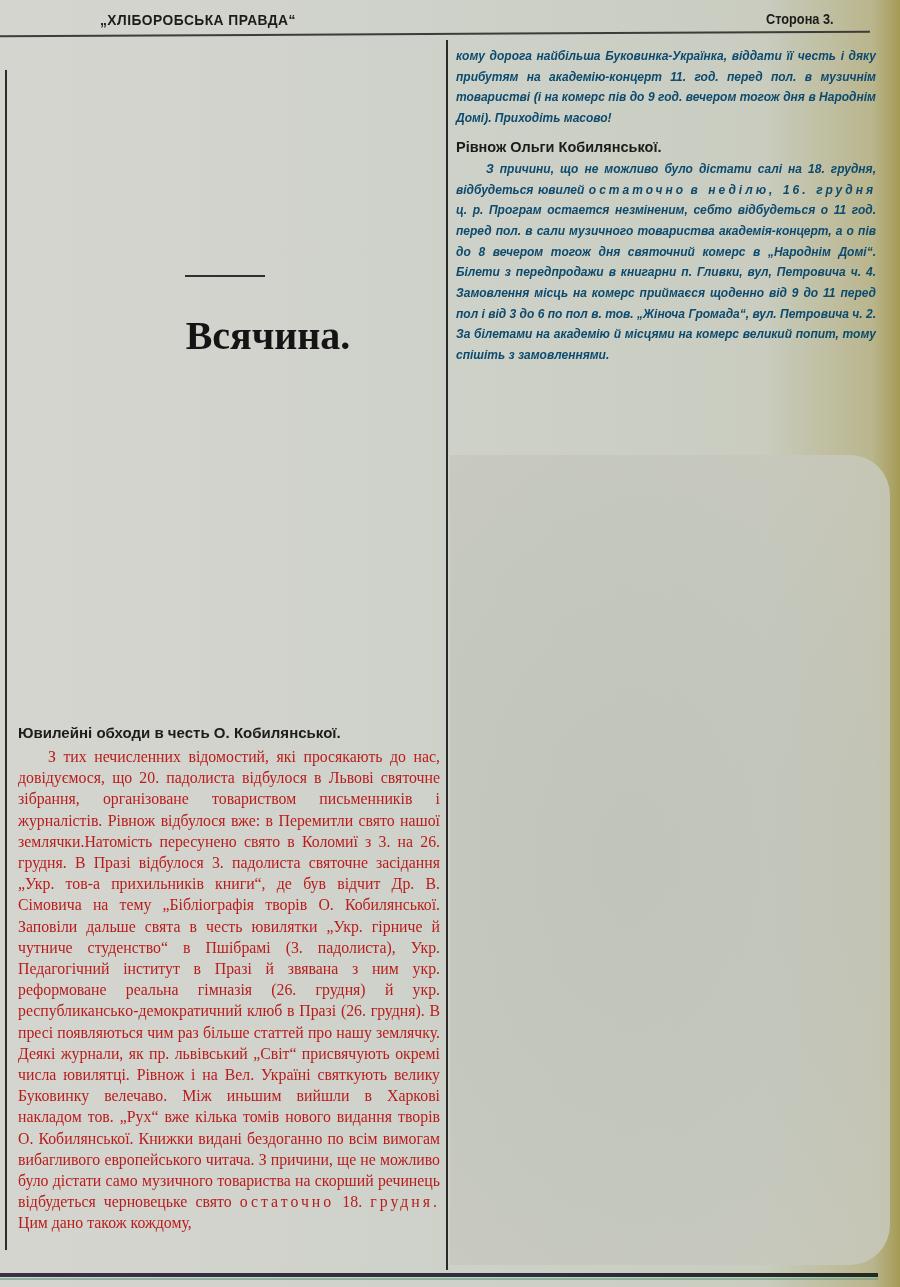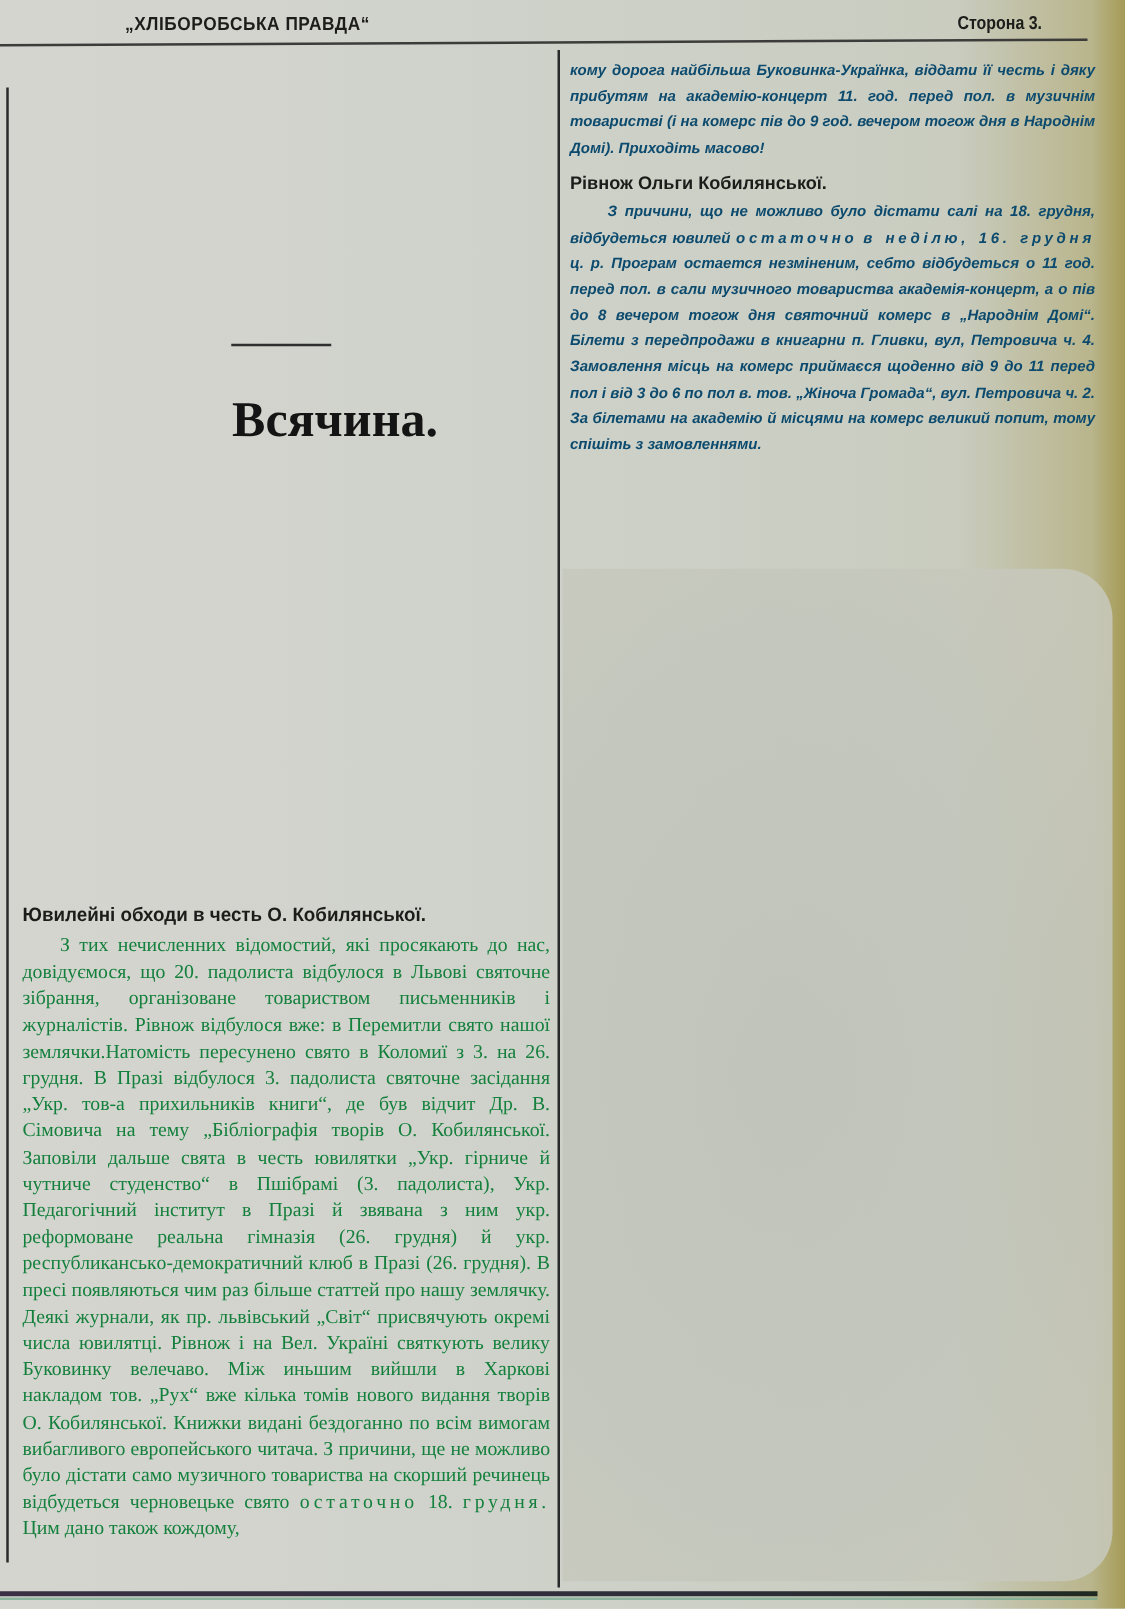--- a/index.html
+++ b/index.html
@@ -57,21 +57,21 @@
     position: absolute; left: 18px; top: 708px; width: 422px; margin-top: 16px;
   }
   .headline-left {
     font-family: "Liberation Sans", "DejaVu Sans", sans-serif;
     font-weight: bold; font-size: 15.5px; margin: 0 0 4px 0;
     transform: scaleX(0.97); transform-origin: left;
     white-space: nowrap;
   }
   .body-text {
     font-size: 15.8px; line-height: 21.2px; text-align: justify;
-    color: #15803d;
+    color: #b91c1c;
   }
   .body-text p { margin: 0; text-indent: 30px; }
   .col-right {
     position: absolute; left: 456px; top: 46px; width: 420px;
   }
   .right-text {
     font-family: "Liberation Sans", "DejaVu Sans", sans-serif;
     font-weight: bold; font-size: 12px; line-height: 20.7px;
     text-align: justify; color: #0c4a6e; font-style: italic;
   }

